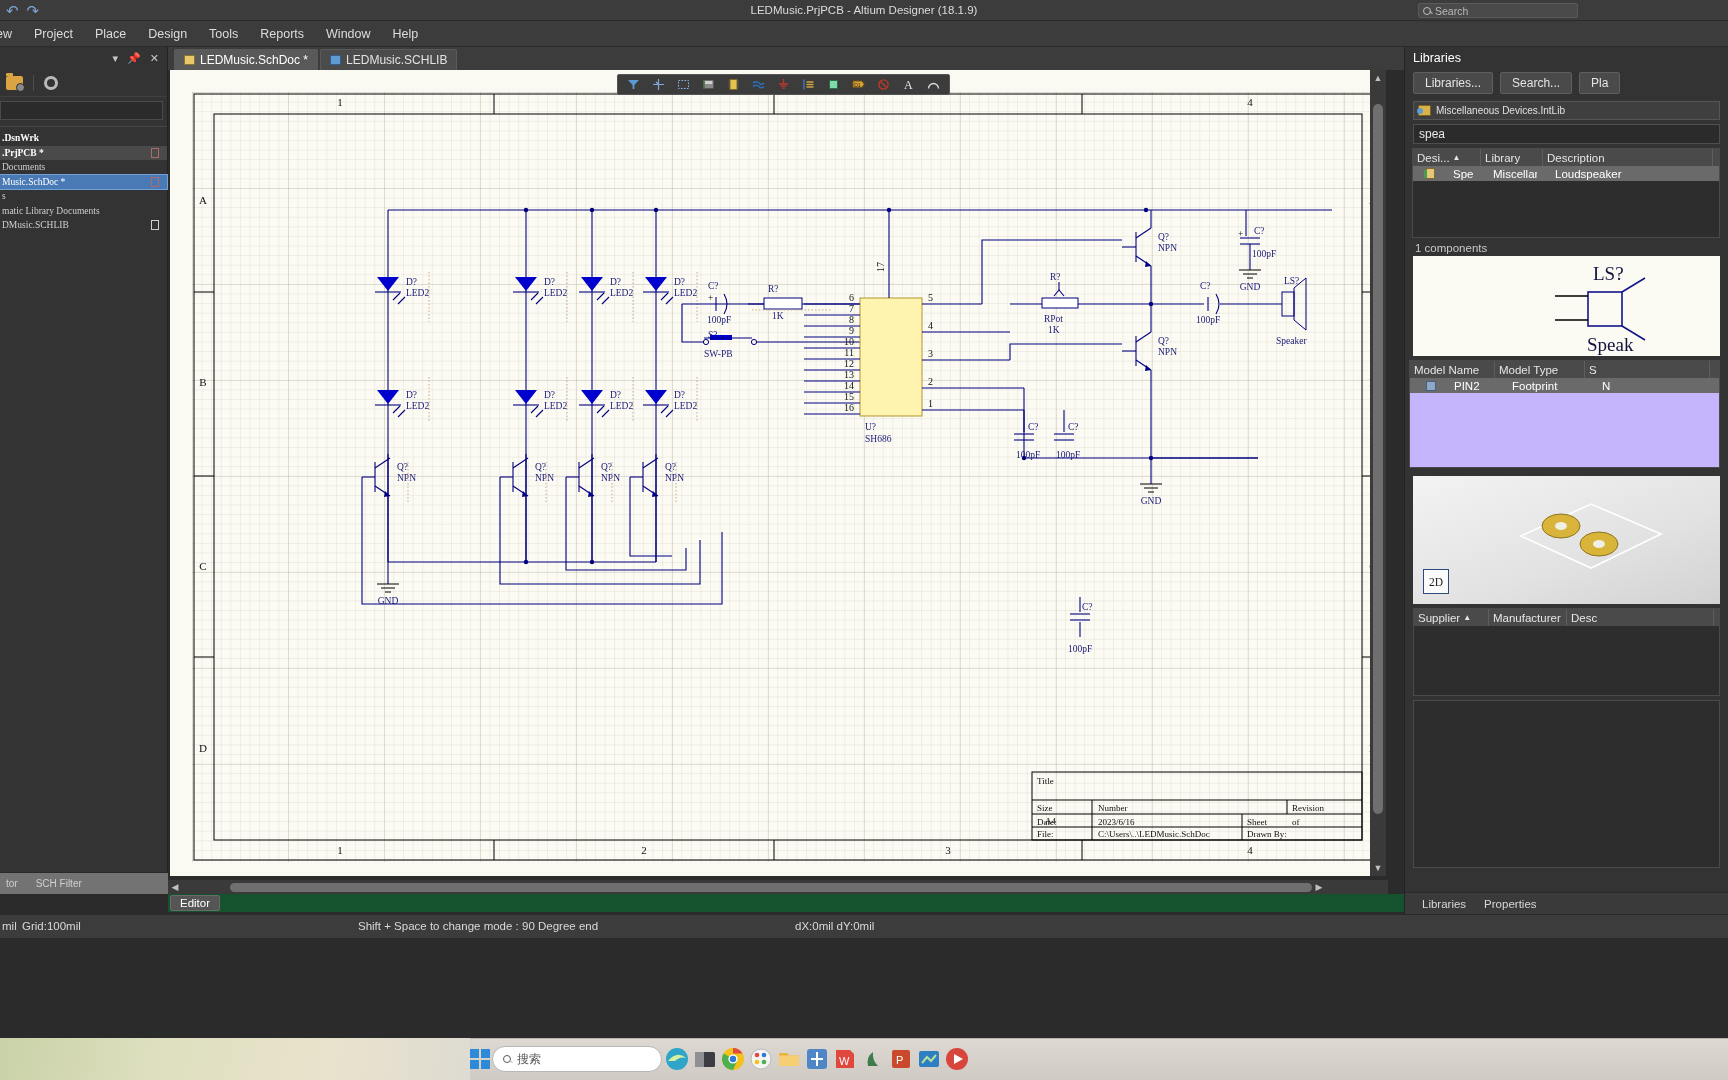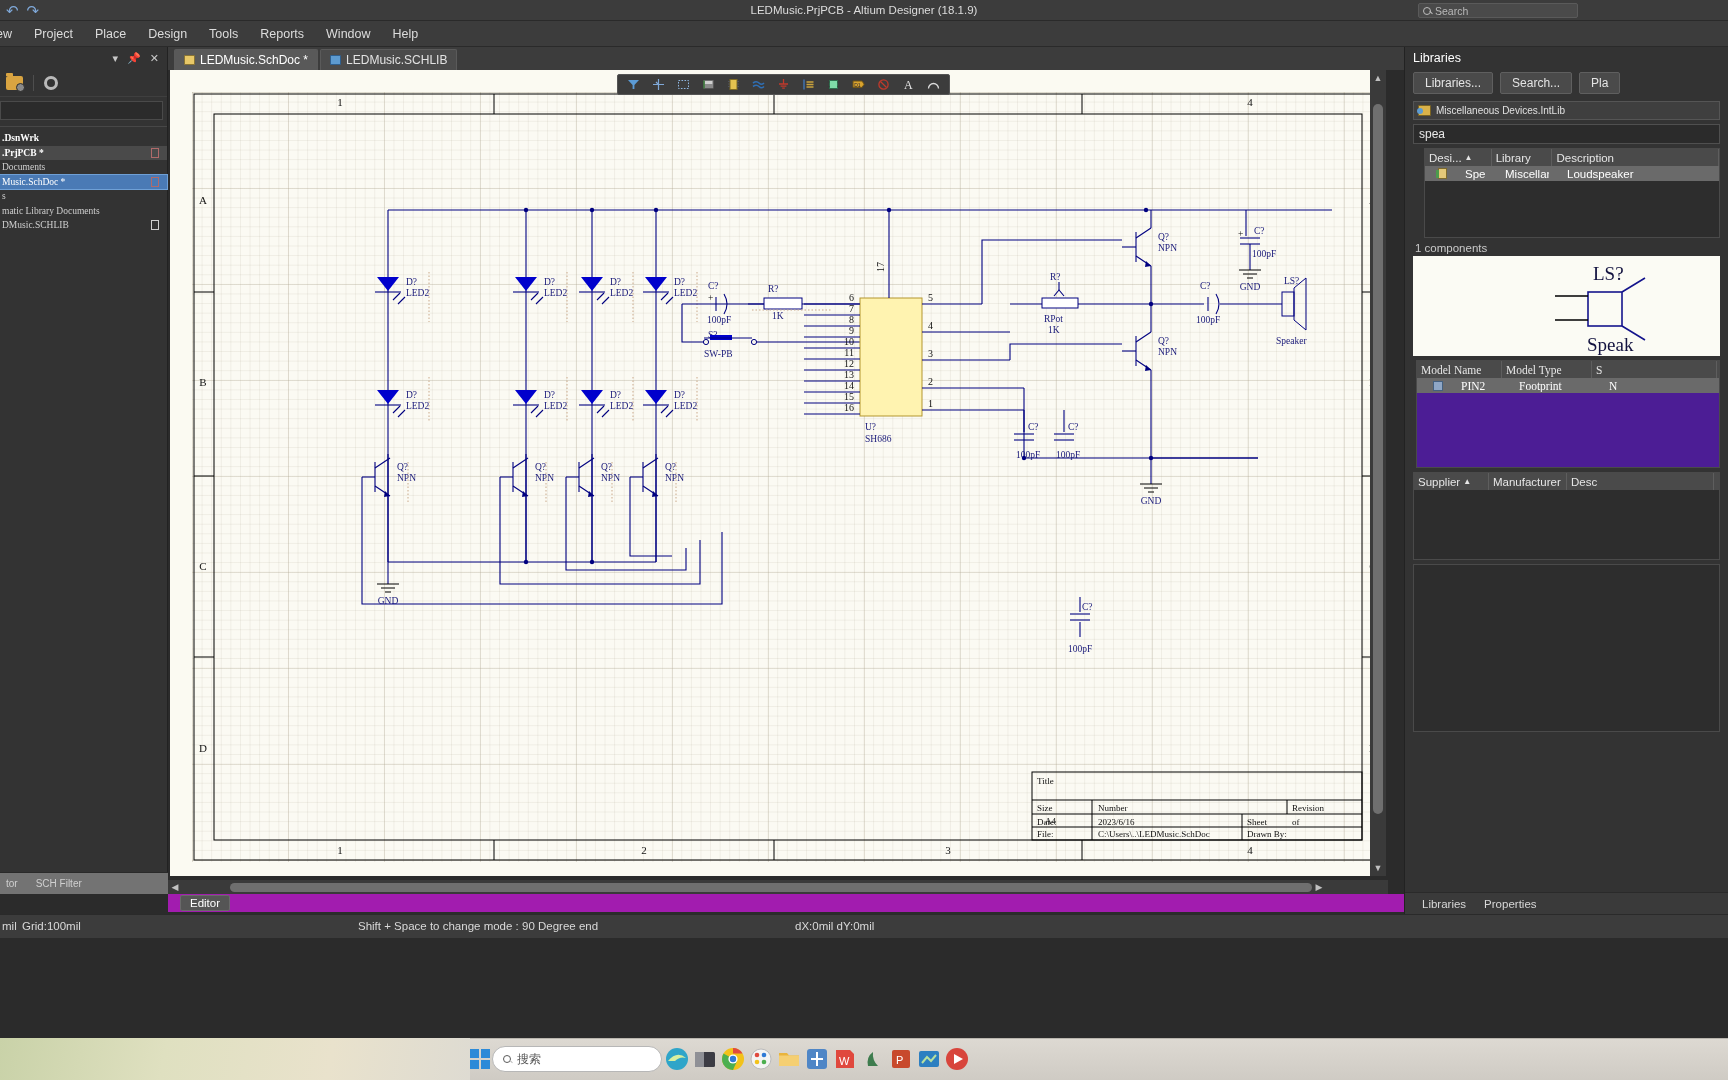--- a/index.html
+++ b/index.html
@@ -151,21 +151,21 @@
     position:absolute; left:0px; bottom:0px; width:1220px; height:14px; background:#3a3a3a;
   }
   .h-thumb { position:absolute; left:62px; top:3px; width:1082px; height:9px;
              background:#6f6f6f; border-radius:5px; }
   .h-arrow { position:absolute; top:0; width:14px; height:14px; color:#c0c0c0;
              display:flex; align-items:center; justify-content:center; font-size:9px; }
 
   
   .editorbar {
     position:absolute; left:168px; top:894px; width:1236px; height:18px;
-    background:#a21caf; display:flex; align-items:center; padding-left:12px;
+    background:#14532d; display:flex; align-items:center; padding-left:2px;
   }
   .editortab {
     font-size:11.5px; color:#ffffff; background:#555; padding:1px 9px;
     border:1px solid #6a6a6a; border-radius:2px;
   }
   .statusbar {
     position:absolute; left:0; top:914px; width:1728px; height:24px;
     background:#3c3c3c; border-top:1px solid #2a2a2a;
     font-size:11.5px; color:#d9d9d9;
   }
@@ -190,21 +190,21 @@
   }
   .lib-ico { width:13px; height:11px; background:#d9b24a; border:1px solid #7a6322;
              border-radius:1px; position:relative; flex:none; }
   .lib-ico:after { content:""; position:absolute; left:-2px; top:2px; width:6px; height:6px;
                    background:#5d9bd1; border-radius:50%; }
   .rp-filter {
     margin:4px 8px 0 8px; height:20px; background:#2b2b2b; border:1px solid #4f4f4f;
     display:flex; align-items:center; padding-left:5px; font-size:12px; color:#e8e8e8;
   }
   .rp-table {
-    margin:4px 8px 0 19px; height:90px; background:#2d2d2d; border:1px solid #4a4a4a;
+    margin:4px 8px 0 7px; height:90px; background:#2d2d2d; border:1px solid #4a4a4a;
   }
   .rp-thead { display:flex; height:17px; background:#4a4a4a; font-size:11.5px;
               color:#e6e6e6; align-items:center; }
   .rp-th { padding-left:4px; border-right:1px solid #5e5e5e; height:17px;
            display:flex; align-items:center; gap:3px; overflow:hidden; white-space:nowrap; }
   .rp-trow { display:flex; height:15px; align-items:center; background:#6a6a6a;
              font-size:11.5px; color:#ffffff; }
   .rp-td { padding-left:18px; overflow:hidden; white-space:nowrap; }
   .comp-ico { width:9px; height:11px; background:#e3c879; border:1px solid #7d6a2c;
               margin-left:13px; flex:none; position:relative; }
@@ -219,21 +219,21 @@
     margin:8px 8px 0 8px; height:128px; position:relative; overflow:hidden;
     background:linear-gradient(160deg,#f3f3f3 0%,#e2e2e2 60%,#d2d2d2 100%);
   }
   .btn2d {
     position:absolute; left:10px; bottom:10px; width:26px; height:25px;
     border:1px solid #2b4a7d; background:#fbfbfb; color:#1d1d1d;
     font-size:11.5px; display:flex; align-items:center; justify-content:center;
     font-family:"Liberation Serif", serif;
   }
   .rp-models {
-    margin:4px 8px 0 11px; height:108px; background:#4c1d95; border:1px solid #4a4a4a;font-family:Liberation Serif, serif;
+    margin:4px 8px 0 4px; height:108px; background:#c4b5fd; border:1px solid #4a4a4a;
   }
   .rp-supp {
     margin:4px 8px 0 8px; height:88px; background:#2d2d2d; border:1px solid #4a4a4a;
   }
   .rp-blank {
     margin:4px 8px 0 8px; height:168px; background:#2d2d2d; border:1px solid #4a4a4a;
   }
   .rp-bottom {
     position:absolute; left:0; bottom:0; width:324px; height:22px; background:#3a3a3a;
     display:flex; align-items:center; gap:4px; padding-left:10px; font-size:11.5px;
@@ -825,20 +825,30 @@
         <div class="rp-th" style="width:125px;">S</div>
       </div>
       <div class="rp-trow">
         <span class="model-ico"></span>
         <span class="rp-td" style="width:58px;">PIN2</span>
         <span class="rp-td" style="width:90px;">Footprint</span>
         <span class="rp-td" style="width:120px;">N</span>
       </div>
     </div>
 
+    <div class="preview-3d">
+      <svg width="308" height="128" viewBox="0 0 308 128" style="position:absolute;left:0;top:0;">
+        <polygon points="108,60 178,28 248,58 178,92" fill="none" stroke="#ffffff" stroke-width="1.6"></polygon>
+        <ellipse cx="148" cy="50" rx="19" ry="12" fill="#d8b43a" stroke="#8d7420"></ellipse>
+        <ellipse cx="148" cy="50" rx="6" ry="4" fill="#efefe6"></ellipse>
+        <ellipse cx="186" cy="68" rx="19" ry="12" fill="#d8b43a" stroke="#8d7420"></ellipse>
+        <ellipse cx="186" cy="68" rx="6" ry="4" fill="#efefe6"></ellipse>
+      </svg>
+      <div class="btn2d">2D</div>
+    </div>
 
     <div class="rp-supp">
       <div class="rp-thead">
         <div class="rp-th" style="width:75px;">
           <span>Supplier</span>
           <span style="font-size:8px;">▲</span>
         </div>
         <div class="rp-th" style="width:78px;">Manufacturer</div>
         <div class="rp-th" style="width:147px;text-align:right;">Desc</div>
       </div>

